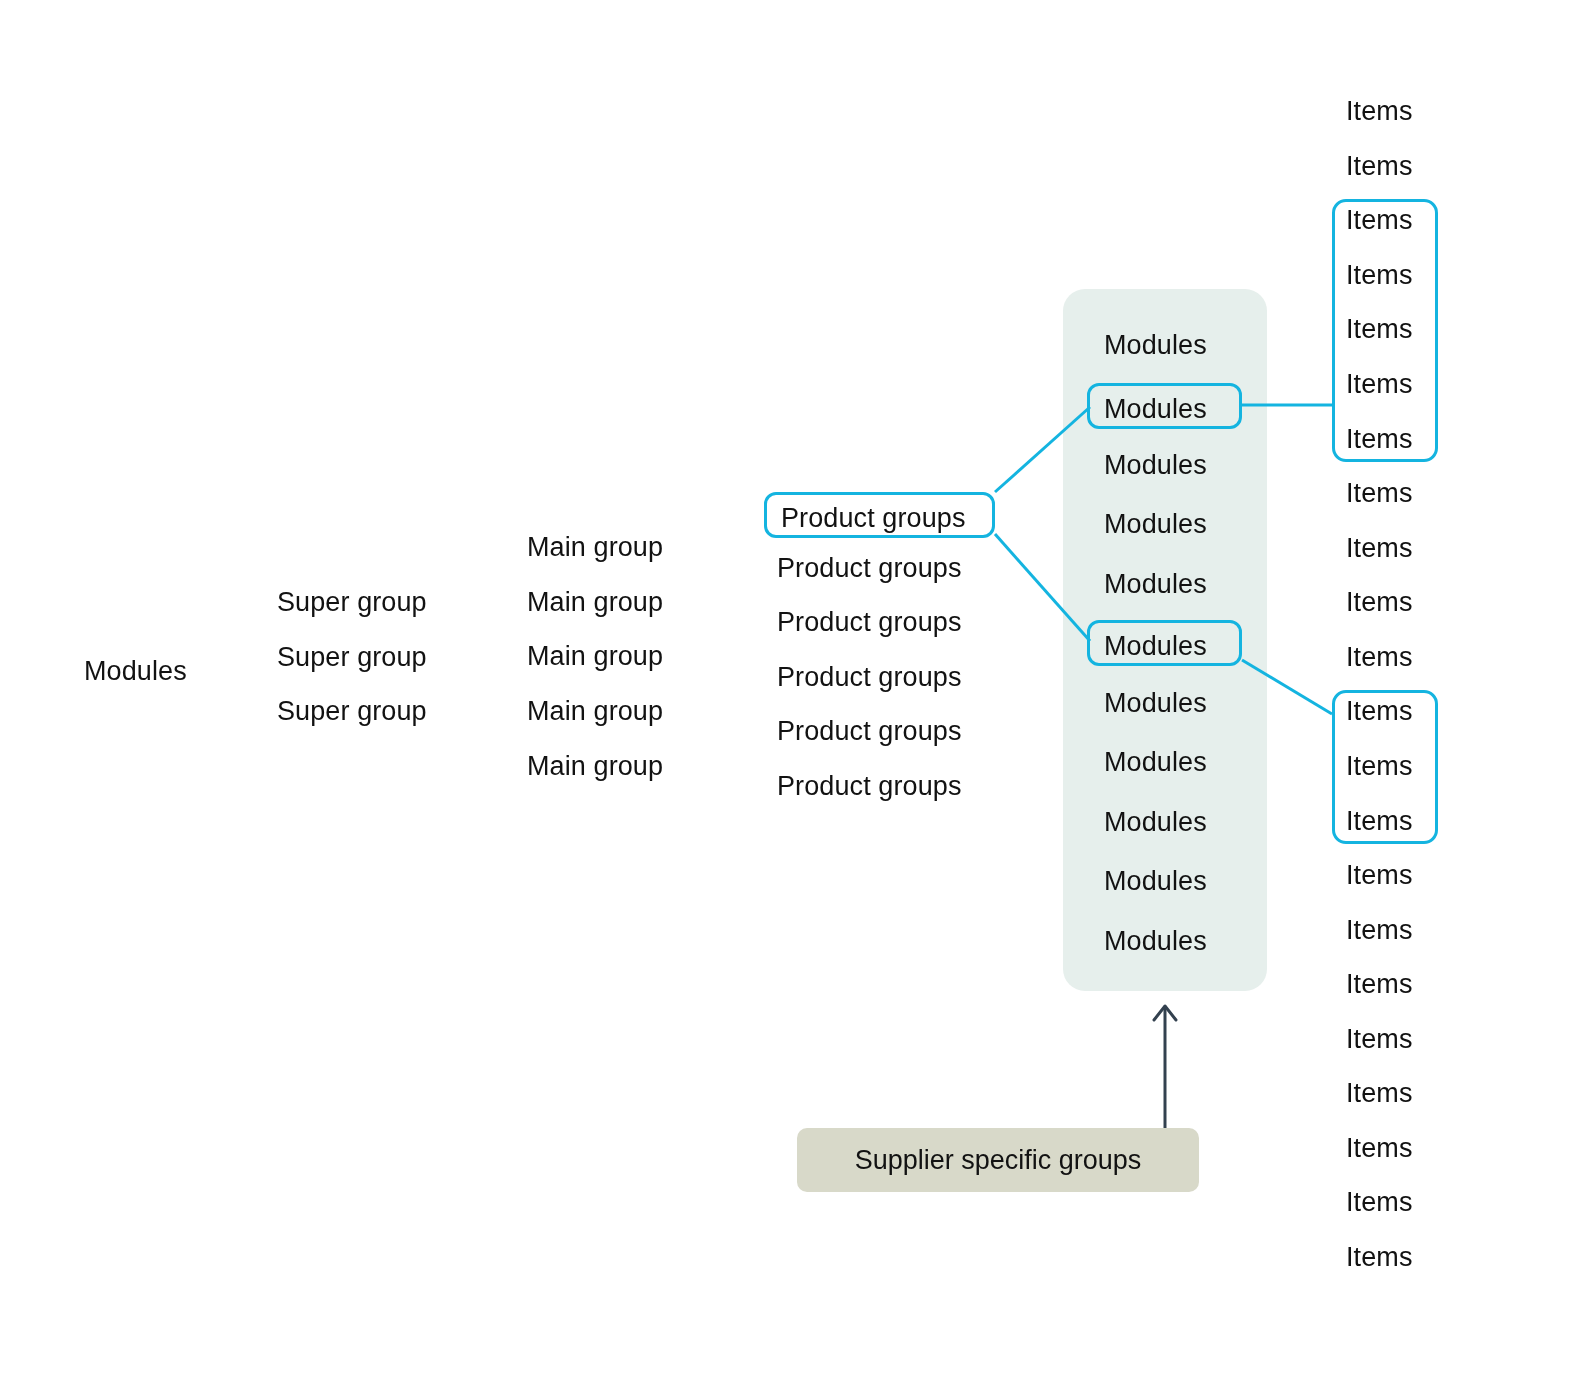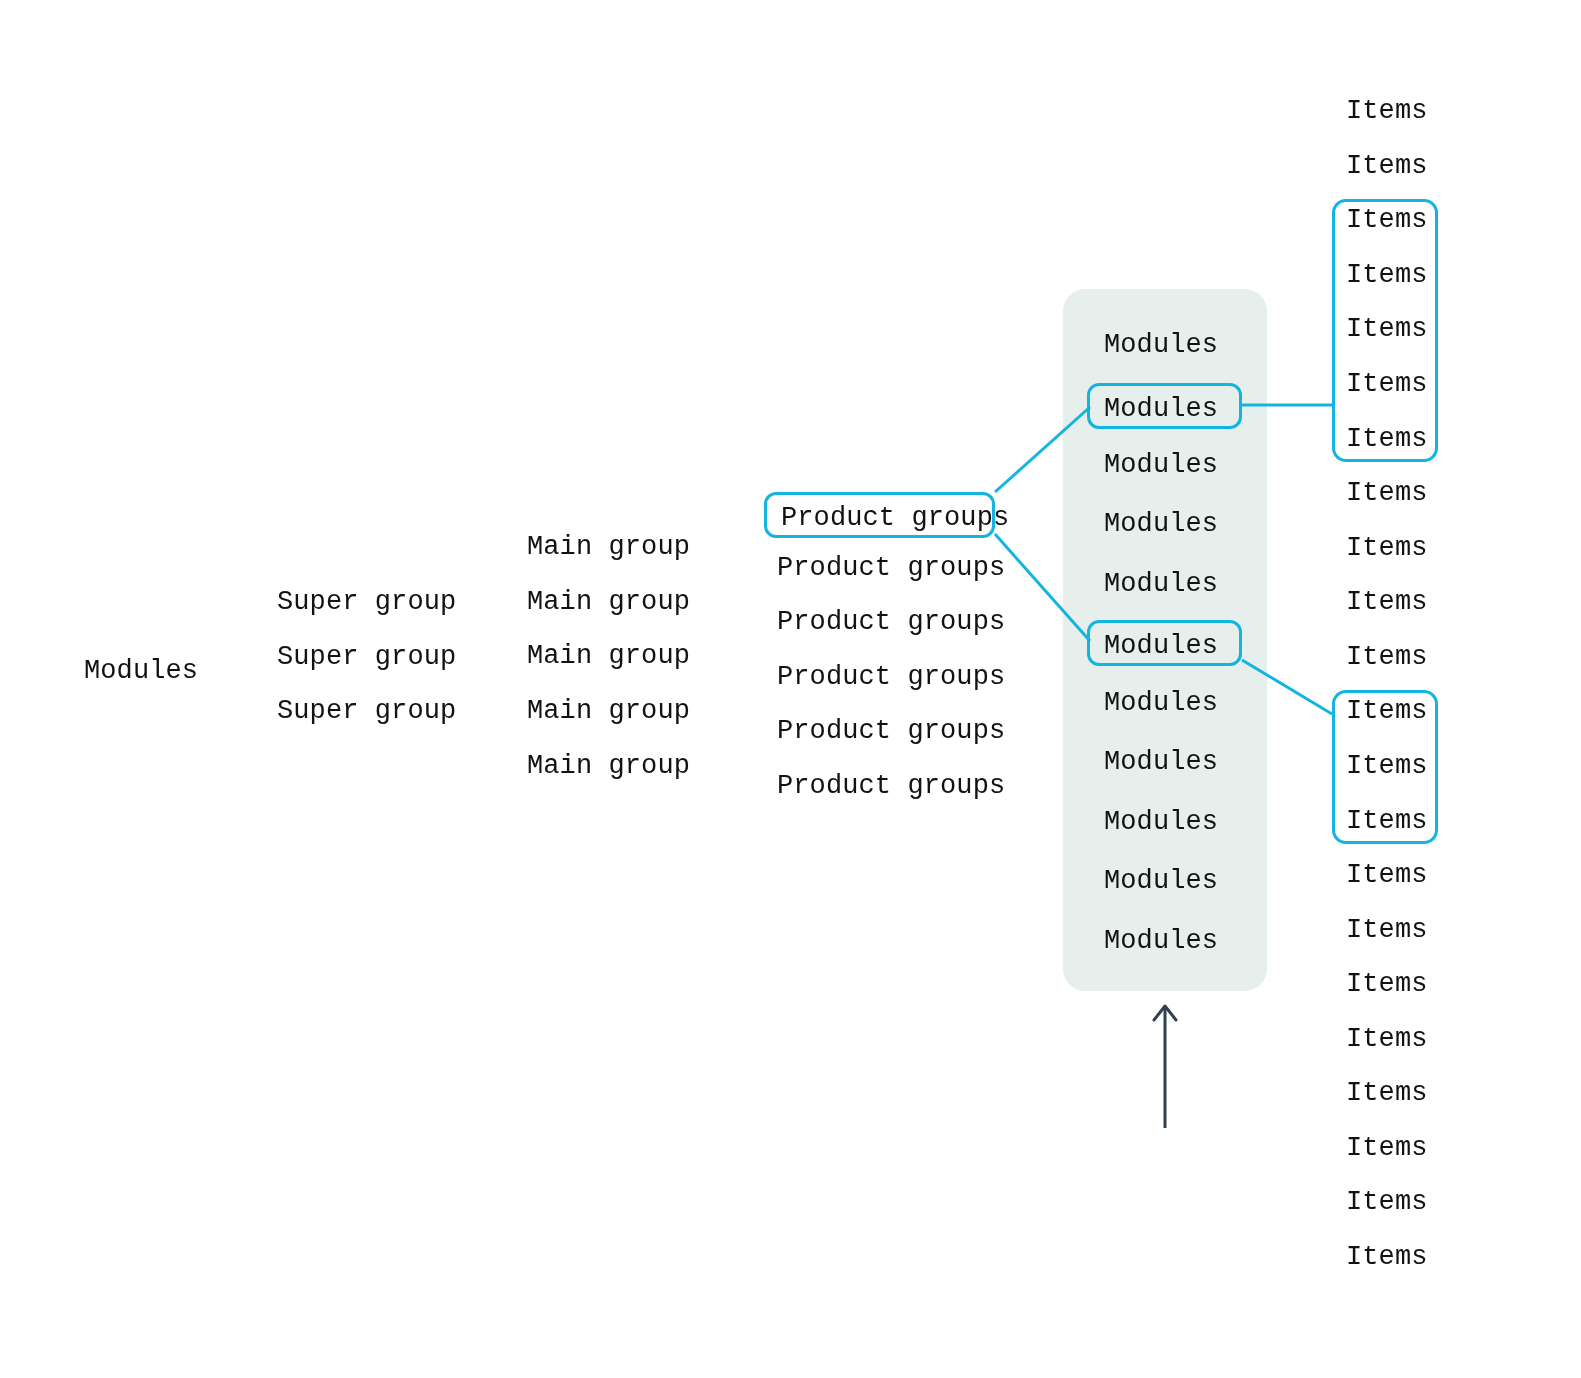--- a/index.html
+++ b/index.html
@@ -17,21 +17,20 @@
     background: #ffffff;
     overflow: hidden;
   }
   .node {
     position: absolute;
     font-size: 27px;
     line-height: 1;
     color: #121212;
     white-space: nowrap;
     letter-spacing: 0.1px;
-    font-family: Liberation Mono, monospace;
   }
   .node .txt {
     display: block;
   }
   
   .hl {
     border: 3px solid #14b4e0;
     border-radius: 12px;
     padding: 10px 14px;
     background: transparent;
@@ -247,14 +246,17 @@
   <div class="node" style="left:1346px; top:1135px;">
     <span class="txt">Items</span>
   </div>
   <div class="node" style="left:1346px; top:1189px;">
     <span class="txt">Items</span>
   </div>
   <div class="node" style="left:1346px; top:1244px;">
     <span class="txt">Items</span>
   </div>
 
+  <div id="supplier-specific-box">
+    <span>Supplier specific groups</span>
+  </div>
 
 </div>
 
 </body></html>

